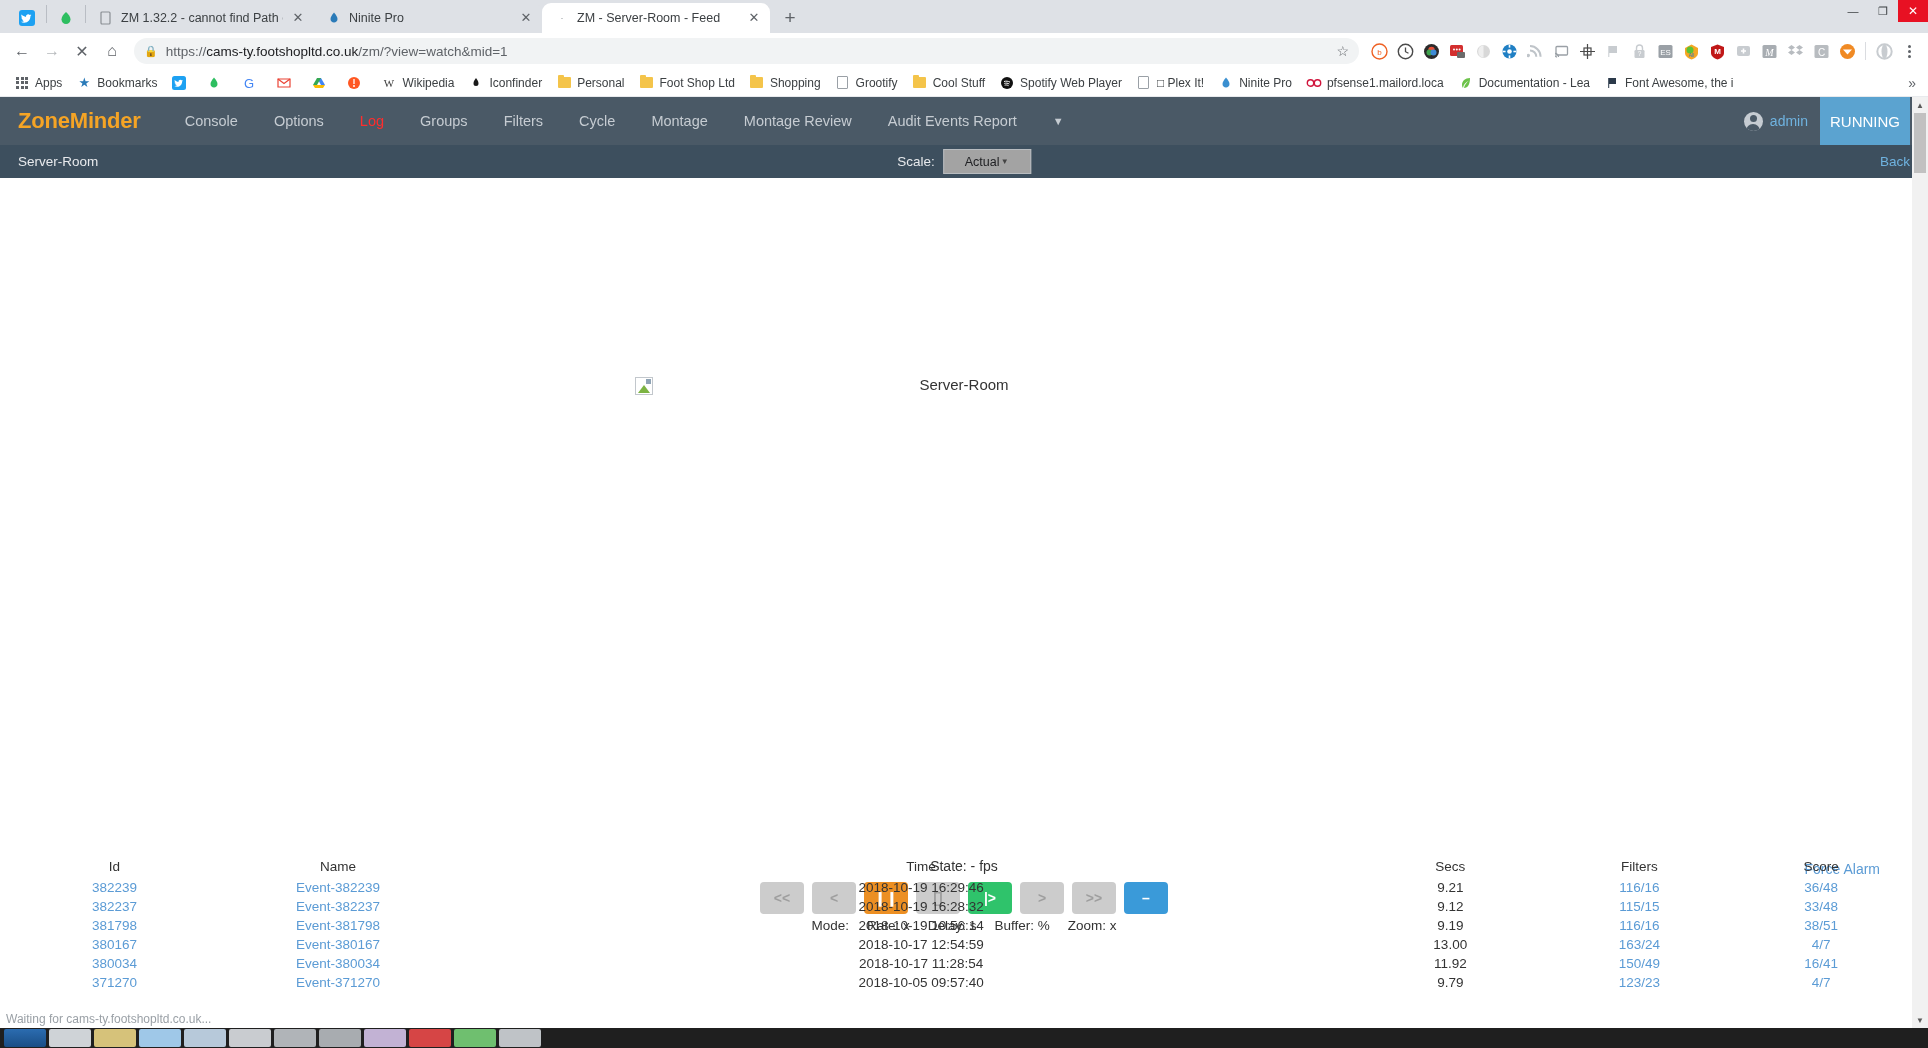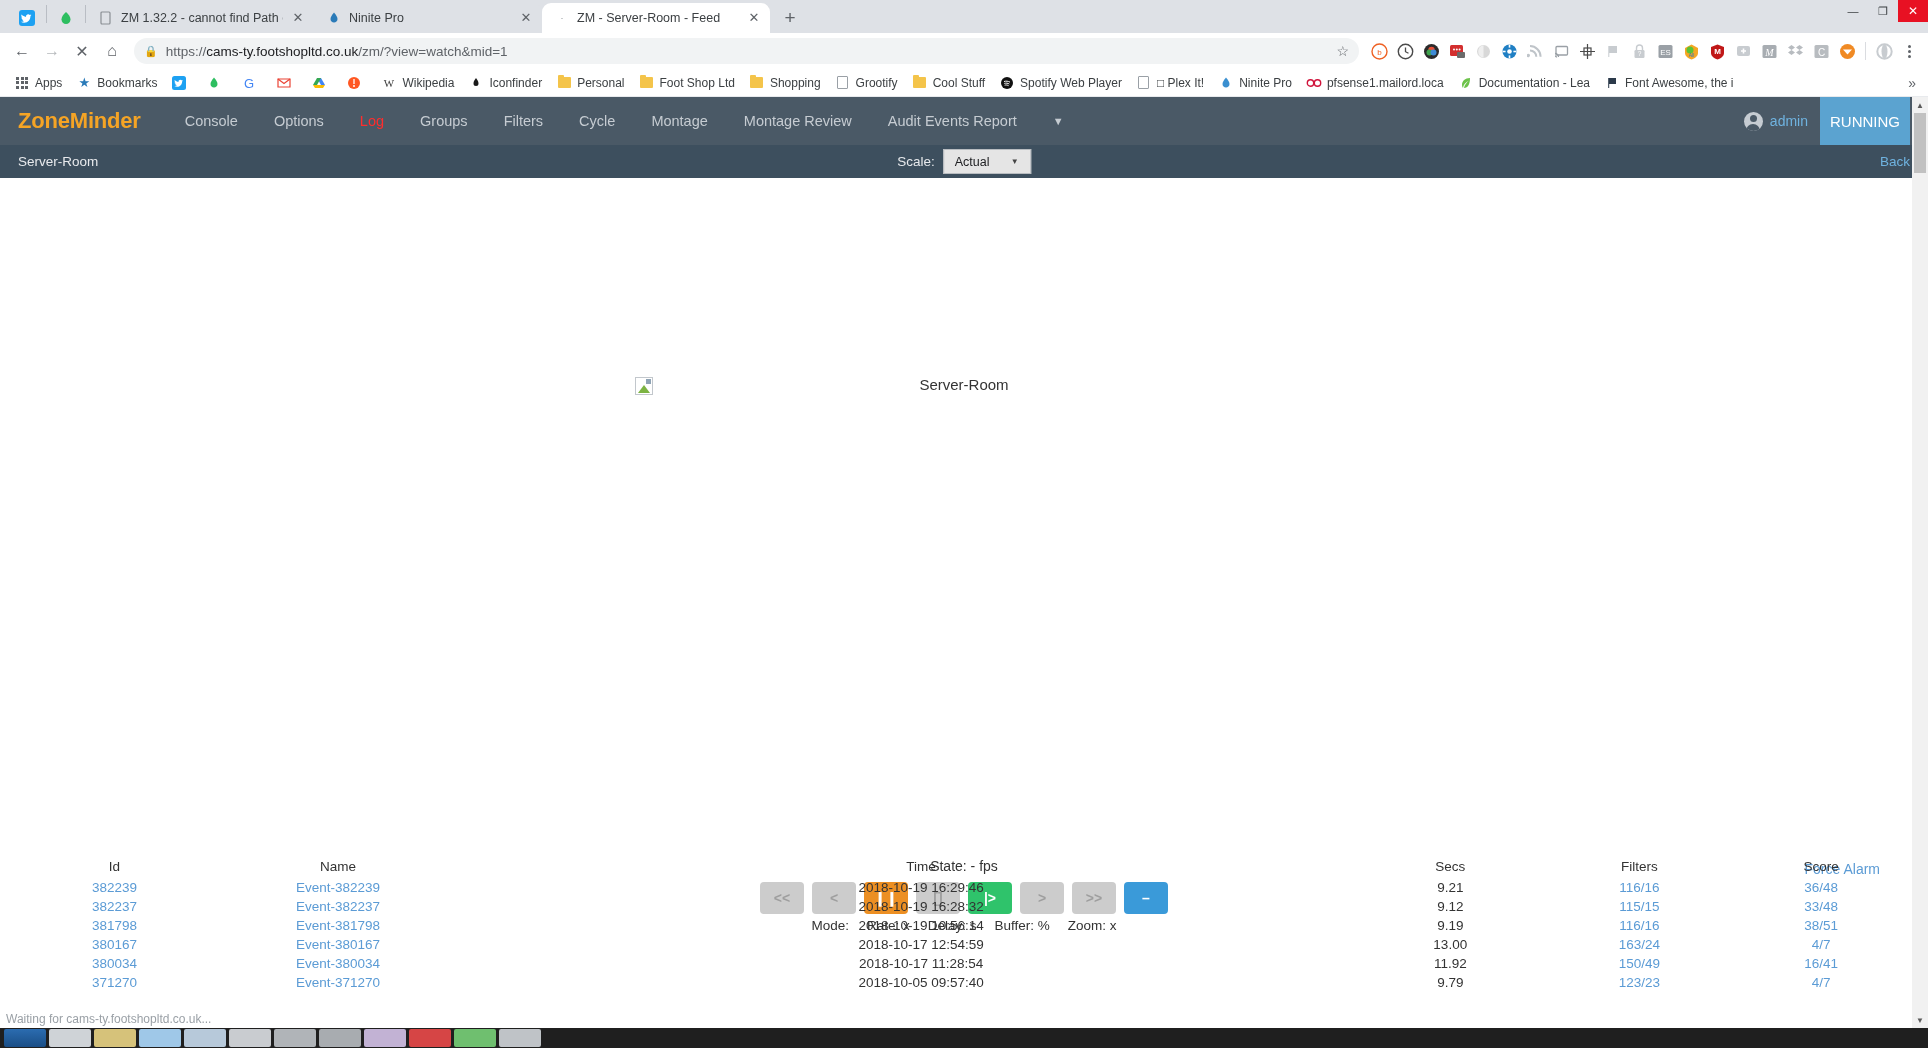--- a/index.html
+++ b/index.html
@@ -86,22 +86,22 @@
   .avatar:after { content:""; position:absolute; left:2.5px; top:12px; width:14px; height:9px; border-radius:7px 7px 0 0; background:#4a5966;}
   .running-badge { background: #5ba3d0; color: #fff; font-size: 15px; padding: 21px 10px; border-radius: 2px; font-weight: 400; }
 
   .zm-sub {
     height: 33px; background: #3d4f5e; display: flex; align-items: center; padding: 0 18px; position: relative;
   }
   .zm-sub .mon-name { color: #e8eaed; font-size: 13.5px; }
   .scale-wrap { position: absolute; left: 50%; transform: translateX(-50%); display: flex; align-items: center; gap: 8px; }
   .scale-label { color: #e8eaed; font-size: 13.5px; }
   .scale-sel {
-    width: 88px; height: 25px; background: #e5e5e5; border: 1px solid #b8bcc0; font-size: 12.5px;
-    display: flex; align-items: center; padding: 0 11px; color: #202124; position: relative;
+    width: 88px; height: 25px; background: #a3a3a3; border: 1px solid #b8bcc0; font-size: 12.5px;
+    display: flex; align-items: center; padding: 0 21px; color: #202124; position: relative;
   }
   .scale-sel .caret { margin-left: auto; font-size: 8px; color: #444; }
   .back-link { position: absolute; right: 18px; color: #6fb3e0; font-size: 13.5px; text-decoration: none; }
 
   .feed-area { height: 475px; background: #fff; position: relative; }
   .broken-img {
     position: absolute; left: 635px; top: 199px; width: 18px; height: 18px;
     border: 1px solid #c2c7cc; background:#fff;
   }
   .broken-img:before {

